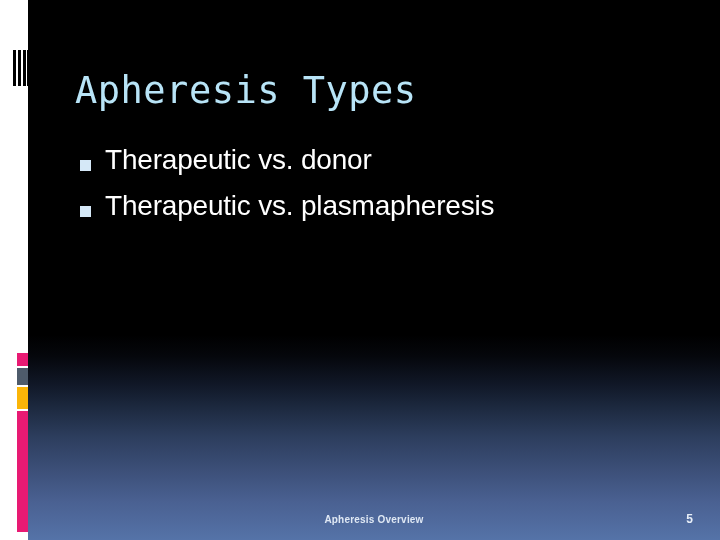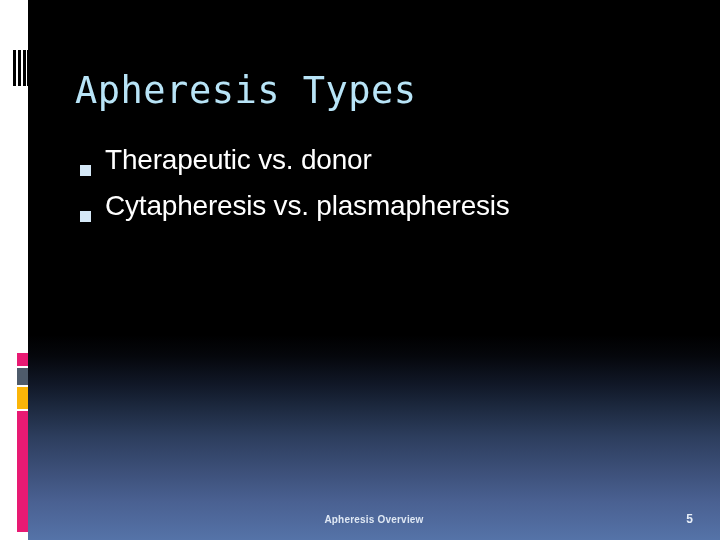--- a/index.html
+++ b/index.html
@@ -108,21 +108,21 @@
     left: 52px;
     top: 143px;
     width: 600px;
     z-index: 3;
     list-style: none;
     margin: 0;
     padding: 0;
   }
   .bullet-item {
     display: flex;
-    align-items: flex-end;
+    align-items: center;
     margin-bottom: 13px;
   }
   .bullet-marker {
     width: 11px;
     height: 11px;
     background: #d5e8f7;
     margin-top: 11px;
     margin-right: 14px;
     flex: 0 0 auto;
   }
@@ -170,21 +170,21 @@
 
     <h1 class="slide-title">Apheresis Types</h1>
 
     <ul class="bullet-list">
       <li class="bullet-item">
         <span class="bullet-marker"></span>
         <span class="bullet-text">Therapeutic vs. donor</span>
       </li>
       <li class="bullet-item">
         <span class="bullet-marker"></span>
-        <span class="bullet-text">Cytapheresis vs. plasmapheresis</span>
+        <span class="bullet-text">Therapeutic vs. plasmapheresis</span>
       </li>
     </ul>
 
     <div class="footer-text">Apheresis Overview</div>
 
     <div class="slide-number">5</div>
   </div>
 
   <div class="left-gutter"></div>
 

